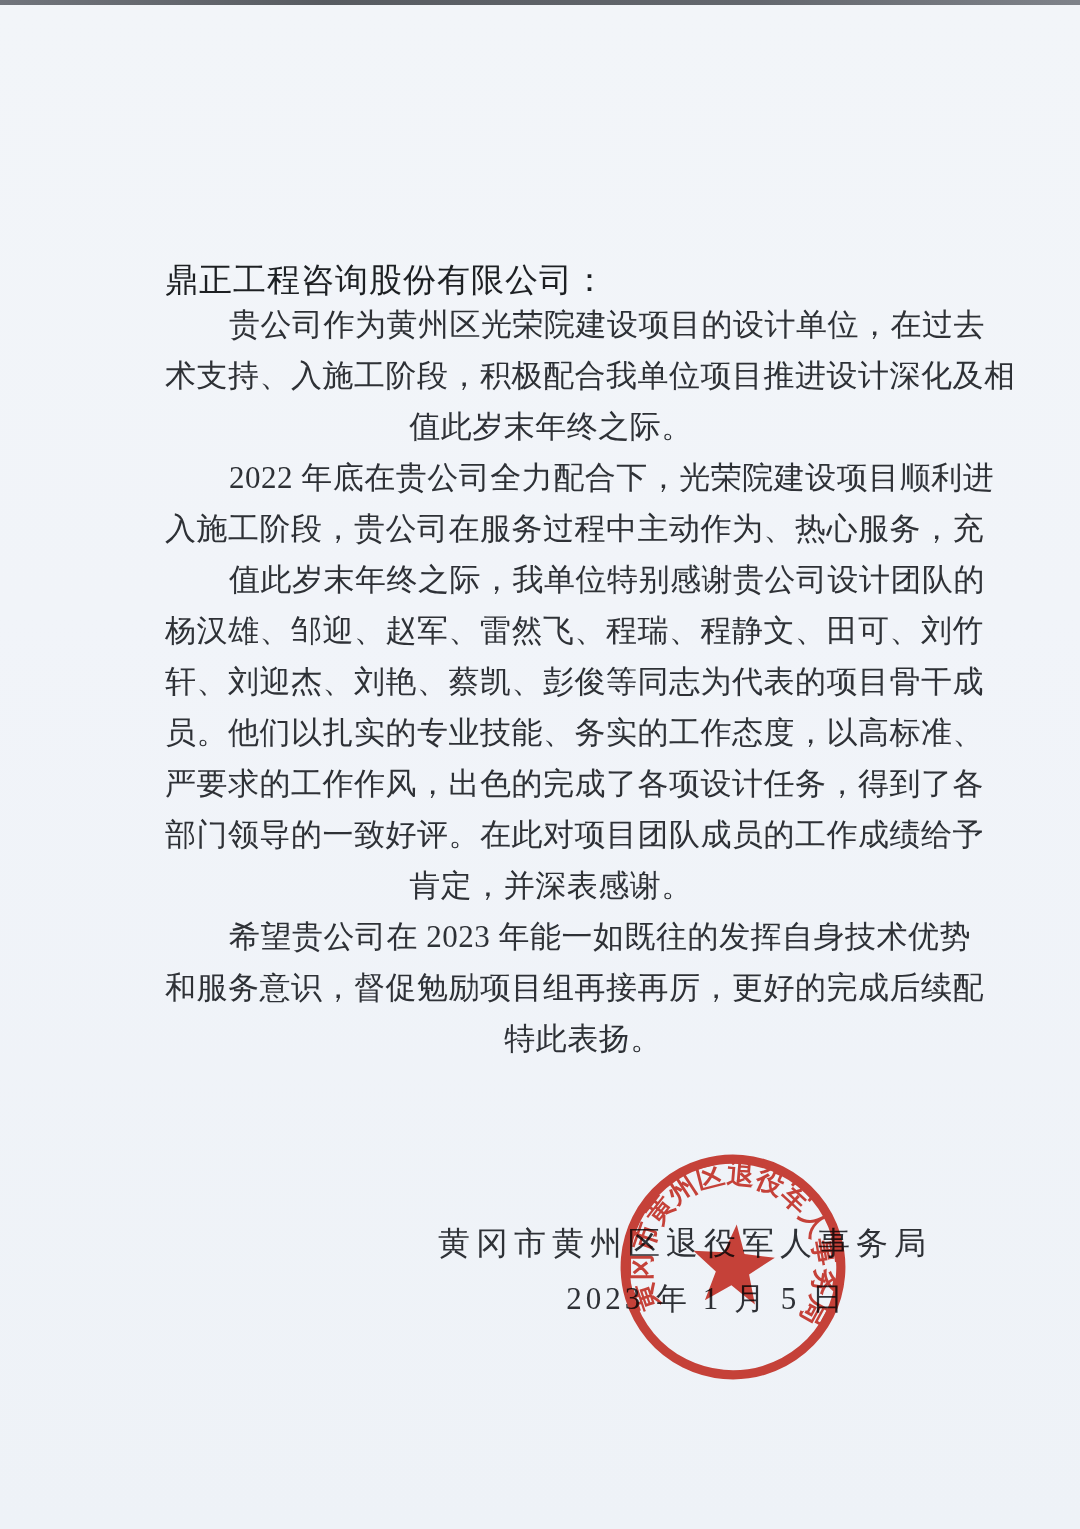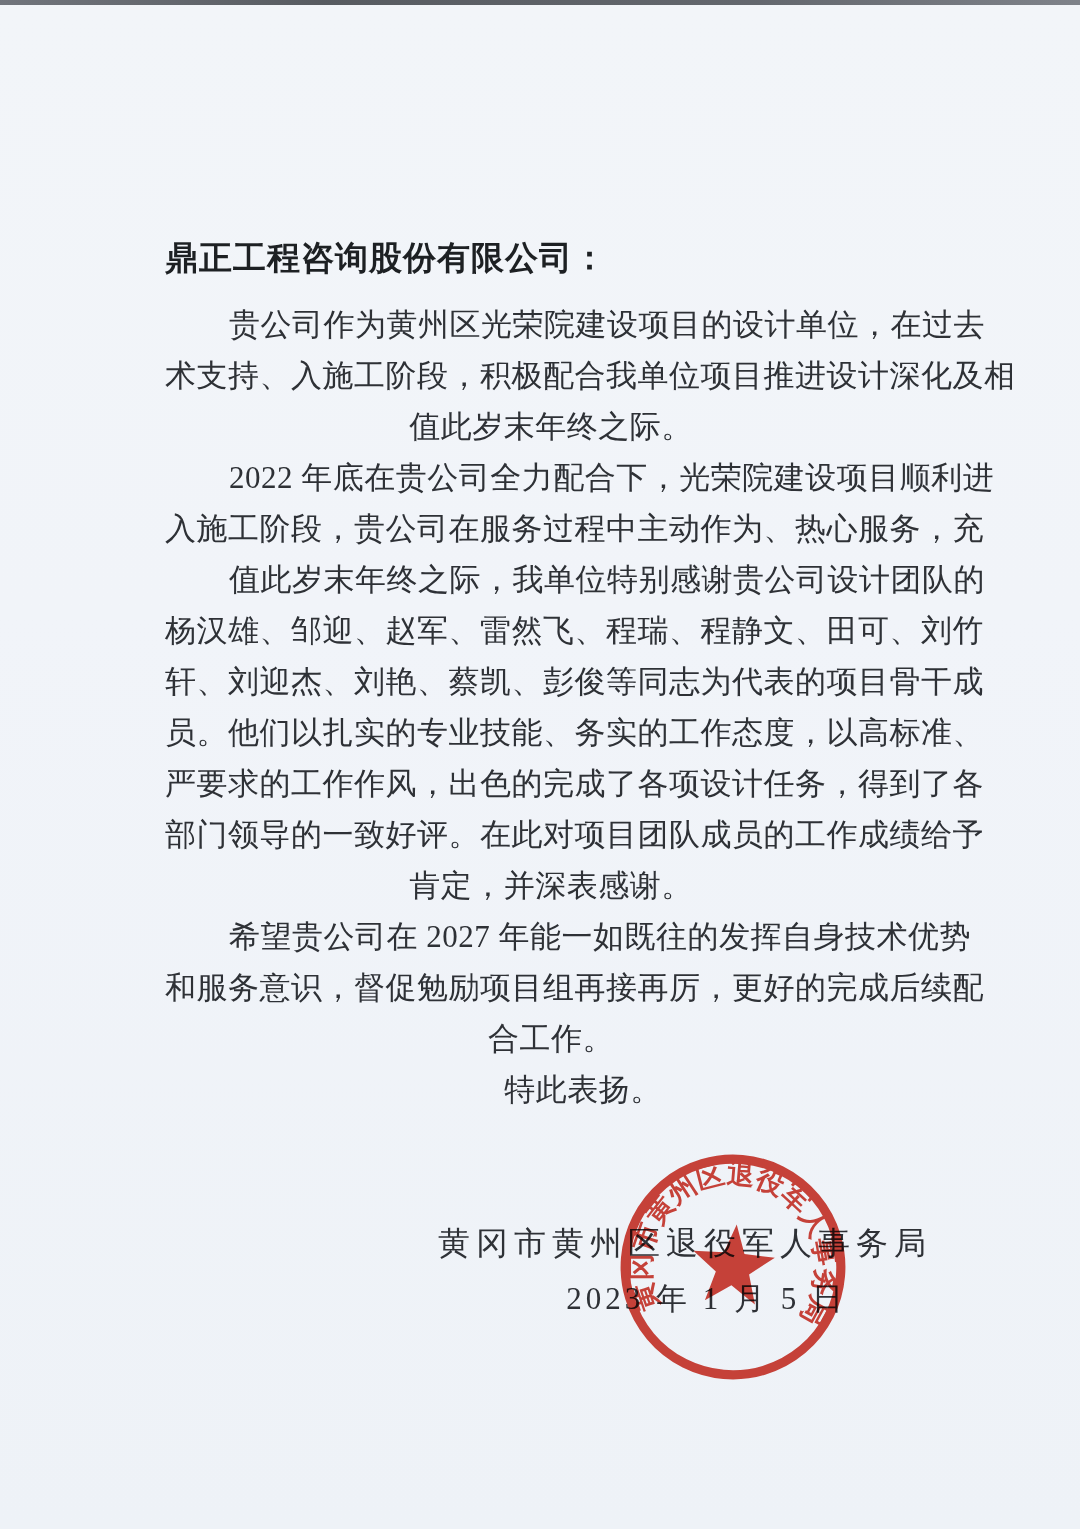--- a/index.html
+++ b/index.html
@@ -16,22 +16,22 @@
     background:linear-gradient(90deg,#5a5e66,#3c4046 30%,#4a4e55 70%,#6a6e76);
     opacity:.85;
   }
   .title{
     position:absolute;top:126px;left:0;width:100%;
     text-align:center;
     font-size:46px;font-weight:bold;color:#17191c;
     letter-spacing:4px;
   }
   .recipient{
-    position:absolute;top:236px;left:165px;
-    font-size:33px;font-weight:bold;color:#1d2023;
+    position:absolute;top:258px;left:165px;
+    font-size:33px;font-weight:normal;color:#1d2023;
     letter-spacing:1px;
     text-align:center;
   }
   .paragraphs{
     position:absolute;top:299px;left:165px;width:772px;text-align:center;
   }
   .line{
     height:51px;line-height:51px;
     font-size:31px;letter-spacing:0.5px;
     white-space:nowrap;color:#2e3136;
@@ -76,23 +76,22 @@
       <div class="line">值此岁末年终之际。</div>
       <div class="line indent">2022 年底在贵公司全力配合下，光荣院建设项目顺利进</div>
       <div class="line">入施工阶段，贵公司在服务过程中主动作为、热心服务，充</div>
       <div class="line indent">值此岁末年终之际，我单位特别感谢贵公司设计团队的</div>
       <div class="line">杨汉雄、邹迎、赵军、雷然飞、程瑞、程静文、田可、刘竹</div>
       <div class="line">轩、刘迎杰、刘艳、蔡凯、彭俊等同志为代表的项目骨干成</div>
       <div class="line">员。他们以扎实的专业技能、务实的工作态度，以高标准、</div>
       <div class="line">严要求的工作作风，出色的完成了各项设计任务，得到了各</div>
       <div class="line">部门领导的一致好评。在此对项目团队成员的工作成绩给予</div>
       <div class="line">肯定，并深表感谢。</div>
-      <div class="line indent">希望贵公司在 2027 年能一如既往的发挥自身技术优势</div>
+      <div class="line indent">希望贵公司在 2023 年能一如既往的发挥自身技术优势</div>
       <div class="line">和服务意识，督促勉励项目组再接再厉，更好的完成后续配</div>
-      <div class="line">合工作。</div>
       <div class="line indent">特此表扬。</div>
     </div>
 
   <div class="signature">黄冈市黄州区退役军人事务局</div>
 
   <div class="date">2023 年 1 月 5 日</div>
 
   <div class="seal">
     <svg viewBox="0 0 230 230" xmlns="http://www.w3.org/2000/svg">
       <circle cx="115" cy="115" r="106" fill="none" stroke="#cf3429" stroke-width="9"></circle>

